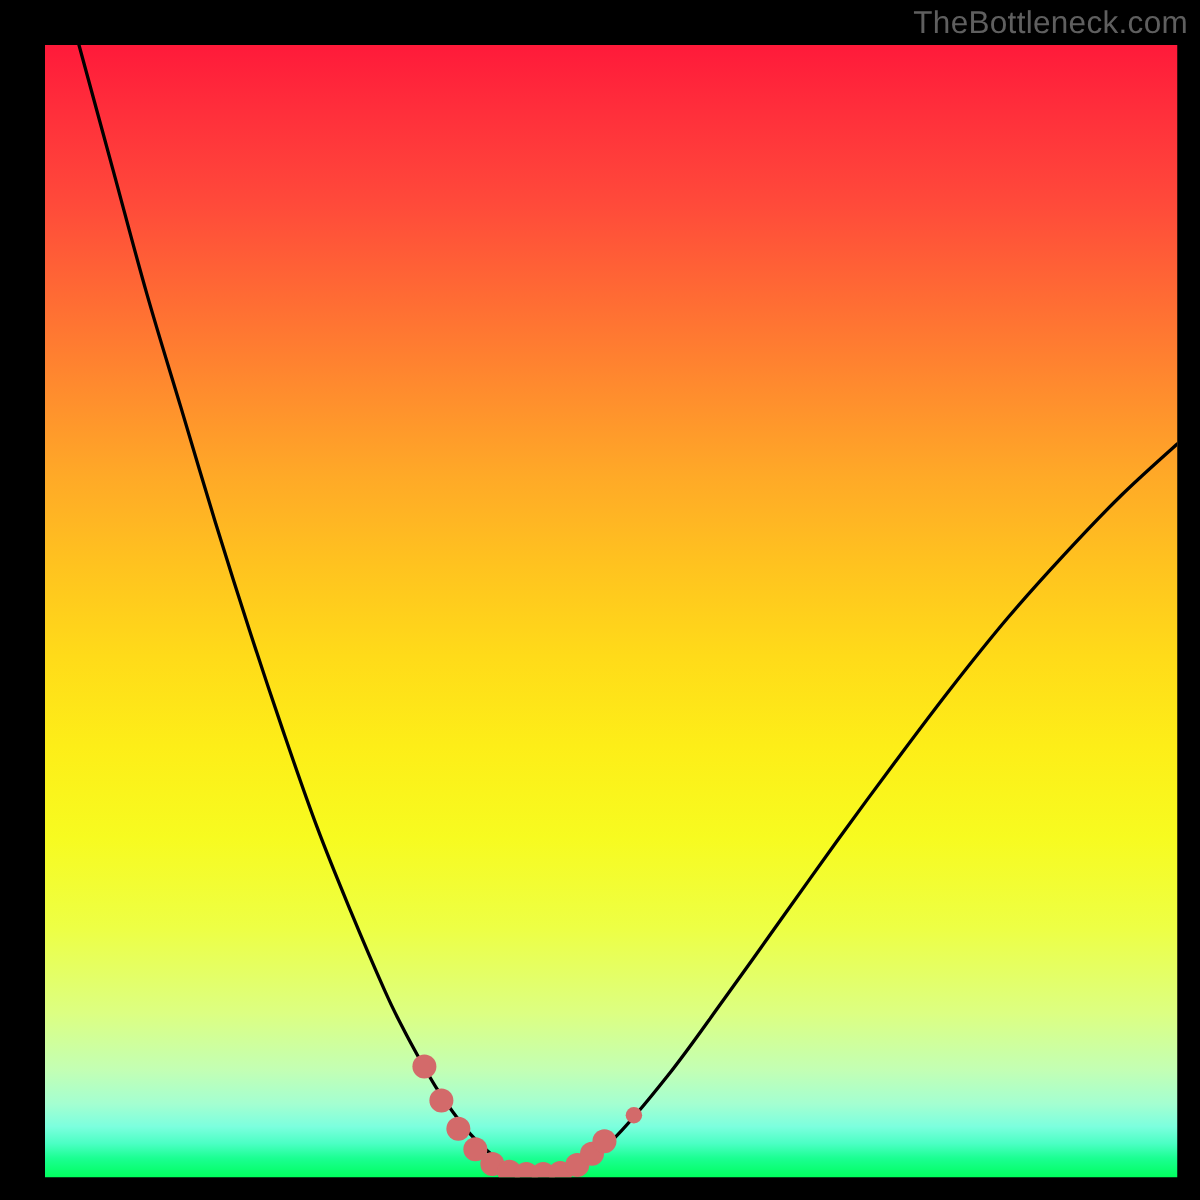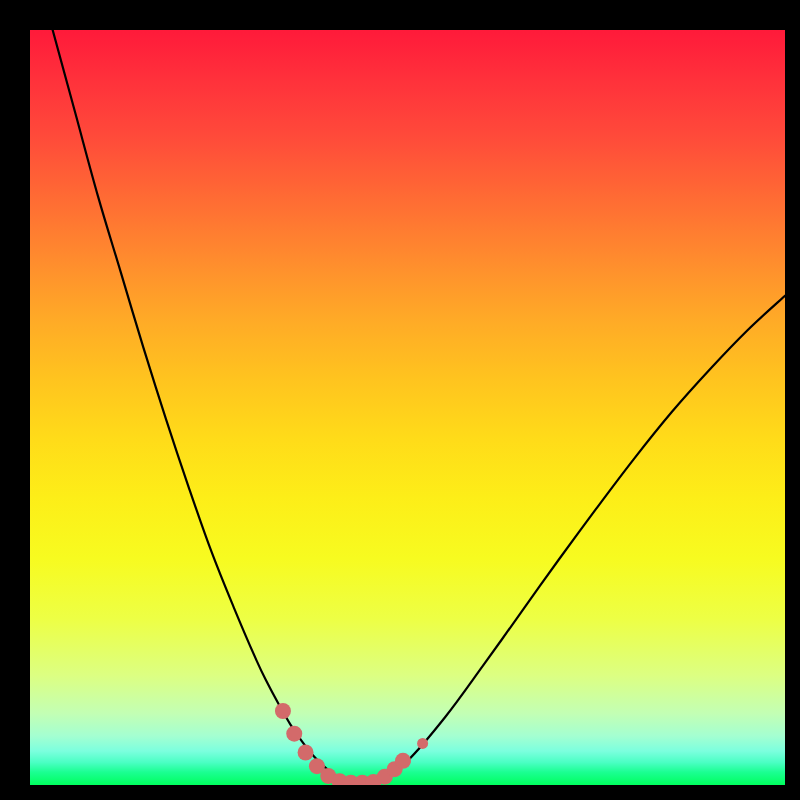--- a/index.html
+++ b/index.html
@@ -62,20 +62,21 @@
     font-size: 21px;
     letter-spacing: 0.2px;
     font-weight: 400;
     user-select: none;
   }
 </style>
 </head>
 <body>
 
 <div class="frame">
+  <div class="watermark">TheBottleneck.com</div>
 
   <div class="plot-area">
     <div class="gradient"></div>
 
     <svg class="curve-layer" viewBox="0 0 755 755" preserveAspectRatio="none">
       <path id="curve-path" fill="none" stroke="#000000" stroke-width="2.2" stroke-linecap="round" d="M 22.65 0.00 C 26.73 14.95, 37.15 53.15, 45.30 83.05 C 53.45 112.95, 59.80 137.56, 67.95 166.10 C 76.10 194.64, 82.45 214.42, 90.60 241.60 C 98.75 268.78, 105.10 290.60, 113.25 317.10 C 121.40 343.60, 127.75 363.68, 135.90 388.82 C 144.05 413.97, 150.40 432.99, 158.55 456.77 C 166.70 480.56, 173.05 499.21, 181.20 520.95 C 189.35 542.69, 195.70 557.87, 203.85 577.58 C 212.00 597.28, 220.38 616.70, 226.50 630.42 C 232.62 644.15, 233.75 645.81, 237.82 653.83 C 241.90 661.85, 245.07 667.63, 249.15 674.97 C 253.23 682.31, 256.40 688.08, 260.47 694.60 C 264.55 701.12, 267.72 705.64, 271.80 711.21 C 275.88 716.78, 279.05 720.93, 283.13 725.55 C 287.20 730.18, 290.37 733.21, 294.45 736.88 C 298.53 740.55, 301.70 743.22, 305.78 745.94 C 309.85 748.66, 309.63 750.89, 317.10 751.98 C 324.57 753.07, 336.43 755.79, 347.30 751.98 C 358.17 748.17, 365.27 742.53, 377.50 730.84 C 389.73 719.15, 401.66 704.17, 415.25 687.05 C 428.84 669.93, 439.41 654.46, 453.00 635.71 C 466.59 616.96, 477.16 601.89, 490.75 582.86 C 504.34 563.83, 514.91 548.76, 528.50 530.01 C 542.09 511.26, 552.66 496.88, 566.25 478.67 C 579.84 460.46, 590.41 446.24, 604.00 428.84 C 617.59 411.44, 628.16 398.07, 641.75 382.03 C 655.34 365.99, 665.91 354.43, 679.50 339.75 C 693.09 325.07, 703.66 313.81, 717.25 300.49 C 730.84 287.17, 748.21 272.01, 755.00 265.76"></path>
     </svg>
 
     <svg class="markers-layer" viewBox="0 0 755 755" preserveAspectRatio="none">
       <g id="markers-group">

